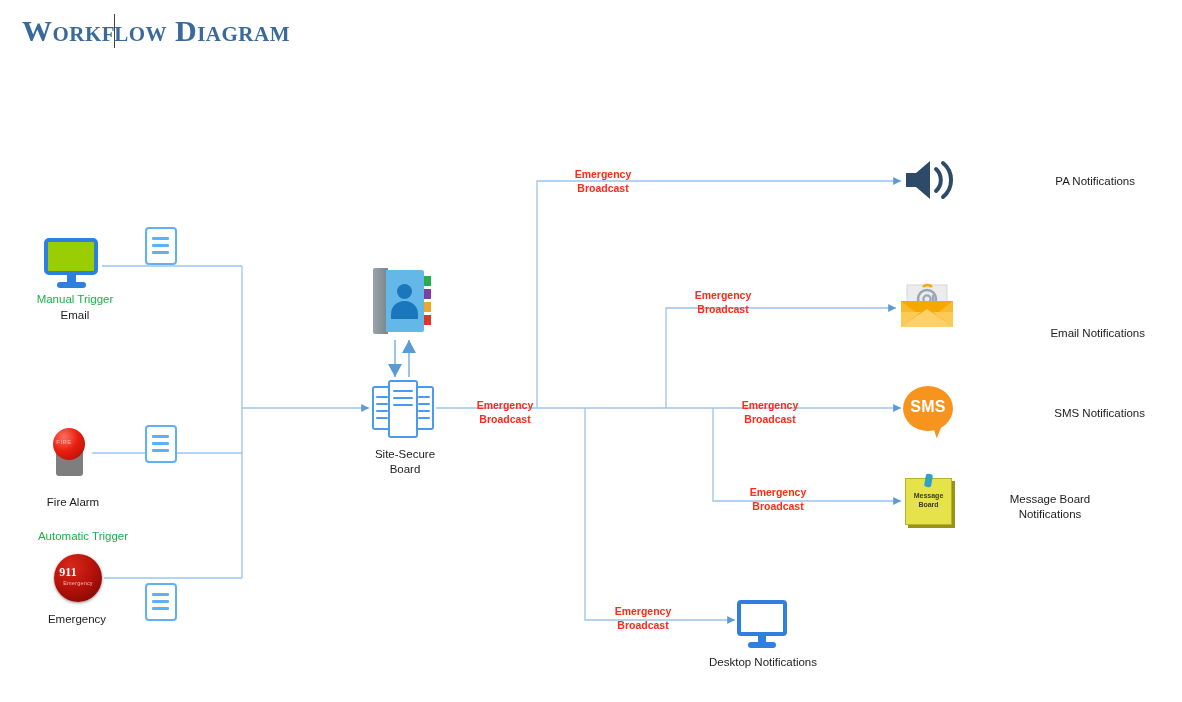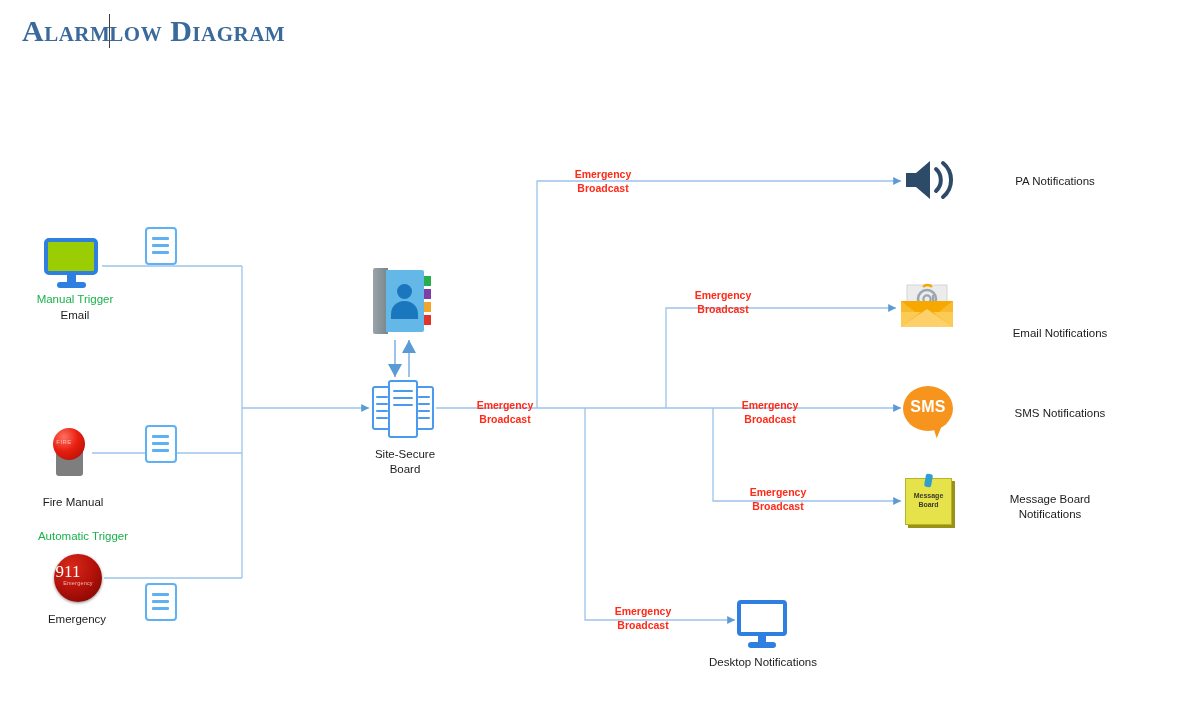--- a/index.html
+++ b/index.html
@@ -60,21 +60,21 @@
   .label {
     position: absolute;
     font-size: 11.5px;
     color: #1c1c1c;
     text-align: center;
     line-height: 15px;
     white-space: pre-line;
     z-index: 6;
   }
   .label.left-al {
-    text-align: center;
+    text-align: right;
   }
   .label.green {
     color: #19b24a;
     font-weight: normal;
   }
   .edge-label {
     position: absolute;
     font-size: 10.5px;
     color: #ff2a18;
     text-align: center;
@@ -207,22 +207,22 @@
     background: radial-gradient(circle at 36% 26%, #d8281a 0%, #b4120a 48%, #740402 100%);
     box-shadow: 0 1px 3px rgba(0,0,0,0.45);
   }
   .emergency-btn .n911 {
     position: absolute;
     left: 0; top: 11px;
     width: 28px;
     text-align: center;
     color: #ffffff;
     font-family: "Liberation Serif", serif;
-    font-weight: normal;
-    font-size: 17px;
+    font-weight: bold;
+    font-size: 12px;
     line-height: 14px;
   }
   .emergency-btn .sub {
     position: absolute;
     left: 0; top: 26px;
     width: 48px;
     text-align: center;
     color: #f3b8b4;
     font-size: 5.5px;
     letter-spacing: 0.2px;
@@ -384,21 +384,21 @@
     background: #2f9fd0;
     border-radius: 2px;
     transform: rotate(10deg);
   }
 </style>
 </head>
 <body>
 
 <div id="canvas">
 
-  <div id="title"><span>Alarm</span><span class="cursor"></span><span>low Diagram</span></div>
+  <div id="title"><span>Workf</span><span class="cursor"></span><span>low Diagram</span></div>
 
   <svg id="wires" viewBox="0 0 1182 702">
     <defs>
       <marker id="ah" markerWidth="7" markerHeight="7" refX="6" refY="3" orient="auto">
         <path d="M0,0 L6,3 L0,6 z" fill="#5b9bd5"></path>
       </marker>
       <marker id="ahd" markerWidth="8" markerHeight="8" refX="6.5" refY="3.5" orient="auto">
         <path d="M0,0 L6.5,3.5 L0,7 z" fill="#5b9bd5"></path>
       </marker>
     </defs>
@@ -452,21 +452,21 @@
       </div>
   </div>
 
   <div class="node" style="left:48px; top:428px;">
     <div class="fire-alarm">
       <div class="base"></div>
       <div class="dome"></div>
       <div class="domelabel">FIRE</div>
     </div>
   </div>
-  <div class="label" style="left:8px; top:495px; width:130px;">Fire Manual</div>
+  <div class="label" style="left:8px; top:495px; width:130px;">Fire Alarm</div>
 
   <div class="label green" style="left:8px; top:529px; width:150px;">Automatic Trigger</div>
 
   <div class="node" style="left:145px; top:425px;">
     <div class="doc-icon">
         <i></i>
         <i></i>
         <i></i>
       </div>
   </div>

